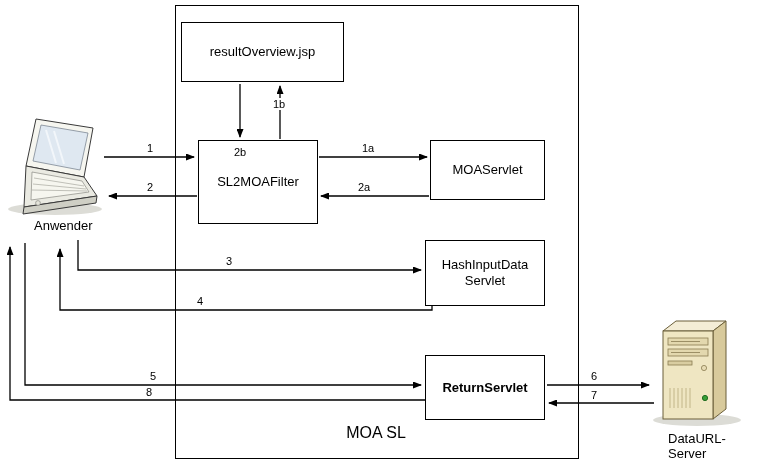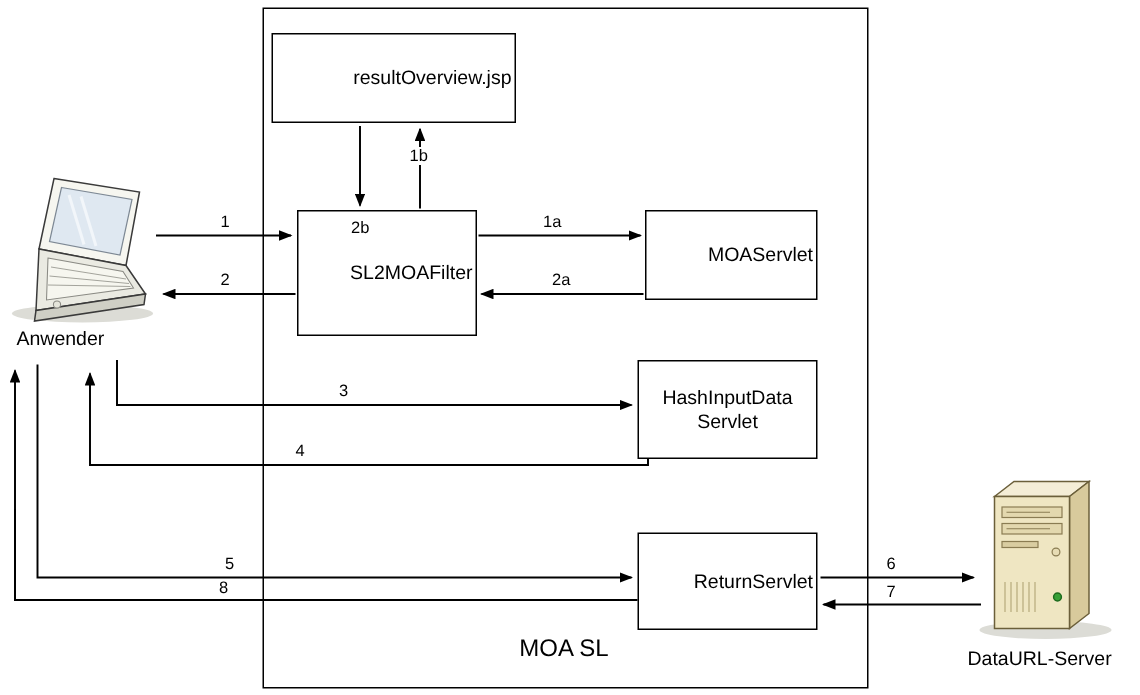--- a/index.html
+++ b/index.html
@@ -3,27 +3,27 @@
 <meta charset="utf-8">
 <style>
   html,body{margin:0;padding:0;background:#fff;}
   .stage{
     position:relative;width:760px;height:463px;background:#fff;overflow:hidden;
     font-family:"Liberation Sans", sans-serif;color:#000;
   }
   .frame{position:absolute;border:1px solid #000;background:transparent;}
   .node{
     position:absolute;border:1px solid #000;background:#fff;
-    display:flex;align-items:center;justify-content:flex-end;text-align:center;
+    display:flex;align-items:center;justify-content:center;text-align:center;
     font-size:13px;line-height:16px;padding:2px;box-sizing:border-box;
   }
   .overlay{position:absolute;left:0;top:0;pointer-events:none;}
   .alabel{position:absolute;font-size:11px;line-height:12px;}
   .alabel.onv{background:#fff;padding:0 1px;}
-  .actor-label{position:absolute;font-size:13px;line-height:15px;}
+  .actor-label{position:absolute;font-size:13px;line-height:15px;margin-left:23px;}
   .container-label{
     position:absolute;left:175px;top:424px;width:402px;text-align:center;
     font-size:16px;
   }
 </style>
 </head>
 <body>
 
 <div class="stage">
 
@@ -38,21 +38,21 @@
   </div>
 
   <div class="node" style="left:425px;top:240px;width:120px;height:66px;">
     <span>HashInputData Servlet</span>
   </div>
 
   <div class="node" style="left:430px;top:140px;width:115px;height:60px;">
     <span>MOAServlet</span>
   </div>
 
-  <div class="node" style="left:425px;top:355px;width:120px;height:65px;">
+  <div class="node" style="left:425px;top:355px;width:120px;height:65px;font-weight:bold;">
     <span>ReturnServlet</span>
   </div>
 
   <svg class="overlay" width="760" height="463" viewBox="0 0 760 463">
     <defs>
       <marker id="arr" markerWidth="9" markerHeight="7" refX="8" refY="3.5" orient="auto" markerUnits="userSpaceOnUse">
         <polygon points="0,0 9,3.5 0,7" fill="#000"></polygon>
       </marker>
     </defs>
 
@@ -95,21 +95,21 @@
       <rect x="668" y="361" width="24" height="4" fill="#d9cda1" stroke="#8a7c52" stroke-width="0.8"></rect>
       <circle cx="704" cy="368" r="2.6" fill="#e7dcb4" stroke="#8a7c52" stroke-width="0.8"></circle>
       <path d="M670,388 v20 M674,388 v20 M678,388 v20 M682,388 v20 M686,388 v20 M690,388 v20" stroke="#bdb183" stroke-width="0.9" fill="none"></path>
       <circle cx="705" cy="398" r="2.6" fill="#37a037" stroke="#1f6b1f"></circle>
     </g>
   </svg>
 
   <div class="alabel" style="left:147px;top:142px;">1</div>
   <div class="alabel" style="left:147px;top:181px;">2</div>
   <div class="alabel" style="left:362px;top:142px;">1a</div>
-  <div class="alabel" style="left:368px;top:181px;text-align:right;">2a</div>
+  <div class="alabel" style="left:358px;top:181px;text-align:right;">2a</div>
   <div class="alabel onv" style="left:233px;top:98px;margin-top:48px;">2b</div>
   <div class="alabel onv" style="left:272px;top:98px;">1b</div>
   <div class="alabel" style="left:226px;top:255px;">3</div>
   <div class="alabel" style="left:197px;top:295px;">4</div>
   <div class="alabel" style="left:150px;top:370px;">5</div>
   <div class="alabel" style="left:146px;top:386px;">8</div>
   <div class="alabel" style="left:591px;top:370px;">6</div>
   <div class="alabel" style="left:591px;top:389px;">7</div>
 
   <div class="actor-label" style="left:11px;top:218px;">Anwender</div>

